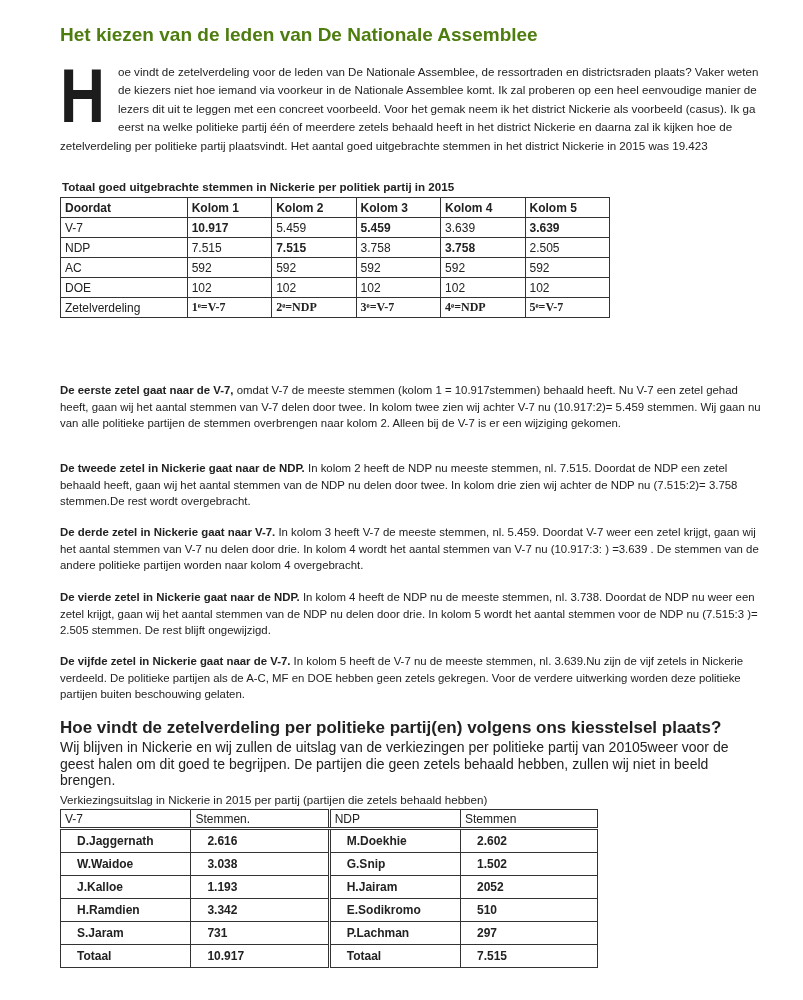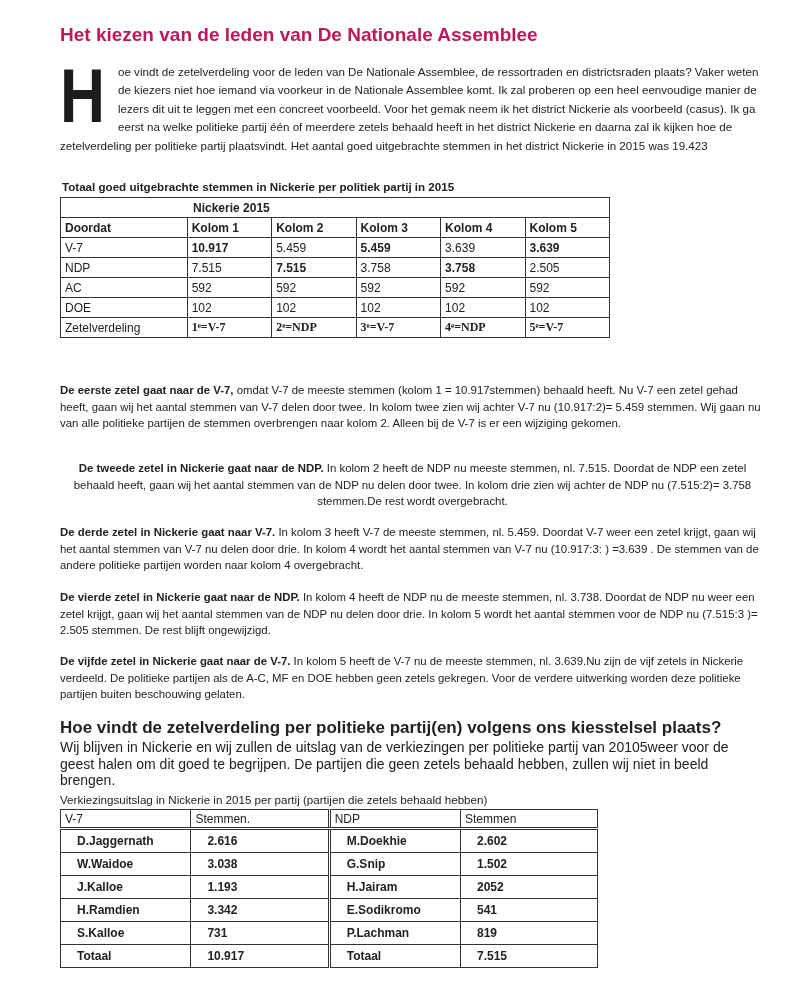--- a/index.html
+++ b/index.html
@@ -1,20 +1,20 @@
 <!DOCTYPE html>
 <html><head>
 <meta charset="utf-8">
 <style>
   html, body { margin: 0; padding: 0; background: #ffffff; }
   body { width: 803px; height: 1000px; position: relative; overflow: hidden;
          font-family: "Liberation Sans", "DejaVu Sans", sans-serif; color: #1a1a1a; }
   .page { position: absolute; left: 60px; top: 0; width: 700px; }
   h1.title { position: absolute; left: 0; top: 24px; margin: 0; font-size: 19px; font-weight: bold;
-             color: #be185d; letter-spacing: 0; white-space: nowrap; }
+             color: #4d7c0f; letter-spacing: 0; white-space: nowrap; }
   .intro { position: absolute; left: 0; top: 63px; width: 700px; font-size: 11.6px; line-height: 18.4px; color: #222; }
   .dropcap { float: left; font-size: 76px; line-height: 62px; font-weight: bold; font-family: "Liberation Sans", sans-serif;
              color: #1c1c1c; margin: 2px 6px 0 0; height: 62px; transform: scaleX(0.82); transform-origin: left top; width: 52px; }
   .caption1 { position: absolute; left: 2px; top: 180px; font-size: 11.6px; font-weight: bold; color: #222; white-space: nowrap; text-align: right; }
   table { border-collapse: collapse; }
   table.t1 { position: absolute; left: 0; top: 197px; width: 550px; font-size: 12px; }
   table.t1 td { border: 1px solid #333; height: 19px; padding: 0 4px; color: #222; }
   table.t1 td.c0 { width: 117px; }
   table.t1 td.cn { width: 75px; }
   table.t1 .hdr-span { text-align: left; padding-left: 132px; font-weight: bold; }
@@ -42,23 +42,20 @@
 
   <div class="intro">
     <span class="dropcap">H</span>
     <span>oe vindt de zetelverdeling voor de leden van De Nationale Assemblee, de ressortraden en districtsraden plaats? Vaker weten de kiezers niet hoe iemand via voorkeur in de Nationale Assemblee komt. Ik zal proberen op een heel eenvoudige manier de lezers dit uit te leggen met een concreet voorbeeld. Voor het gemak neem ik het district Nickerie als voorbeeld (casus). Ik ga eerst na welke politieke partij één of meerdere zetels behaald heeft in het district Nickerie en daarna zal ik kijken hoe de zetelverdeling per politieke partij plaatsvindt. Het aantal goed uitgebrachte stemmen in het district Nickerie in 2015 was 19.423</span>
   </div>
 
   <div class="caption1">Totaal goed uitgebrachte stemmen in Nickerie per politiek partij in 2015</div>
 
   <table class="t1">
     <tbody>
-        <tr>
-      <td colspan="6" class="hdr-span">Nickerie 2015</td>
-    </tr>
     <tr>
       <td class="c0 bold">Doordat</td>
       <td class="cn bold">Kolom 1</td>
       <td class="cn bold">Kolom 2</td>
       <td class="cn bold">Kolom 3</td>
       <td class="cn bold">Kolom 4</td>
       <td class="cn bold">Kolom 5</td>
     </tr>
     <tr>
       <td>V-7</td>
@@ -99,21 +96,21 @@
       <td class="serif">3ᵉ=V-7</td>
       <td class="serif">4ᵉ=NDP</td>
       <td class="serif">5ᵉ=V-7</td>
     </tr>
   </tbody>
     </table>
 
   <p class="para" style="top:382px;">
     <b>De eerste zetel gaat naar de V-7,</b><span> omdat V-7 de meeste stemmen (kolom 1 = 10.917stemmen) behaald heeft. Nu V-7 een zetel gehad heeft, gaan wij het aantal stemmen van V-7 delen door twee. In kolom twee zien wij achter V-7 nu (10.917:2)= 5.459  stemmen. Wij gaan nu van alle politieke partijen de stemmen overbrengen naar kolom 2. Alleen bij de V-7 is er een wijziging gekomen.</span>
   </p>
-  <p class="para" style="top:460px;text-align:center;">
+  <p class="para" style="top:460px;">
     <b>De tweede zetel in Nickerie gaat naar de NDP.</b><span> In kolom 2 heeft de NDP  nu meeste stemmen, nl. 7.515. Doordat de NDP een zetel behaald heeft, gaan wij het aantal stemmen van de NDP nu delen door twee. In kolom drie zien wij achter de NDP nu (7.515:2)= 3.758 stemmen.De rest wordt overgebracht.</span>
   </p>
   <p class="para" style="top:524px;">
     <b>De derde zetel in Nickerie gaat naar V-7.</b><span> In kolom 3 heeft V-7 de meeste stemmen, nl. 5.459. Doordat V-7  weer een zetel krijgt, gaan wij het aantal stemmen van V-7 nu delen door drie. In kolom 4 wordt het aantal stemmen van V-7 nu (10.917:3: ) =3.639 . De stemmen van de andere politieke partijen worden naar kolom 4 overgebracht.</span>
   </p>
   <p class="para" style="top:589px;">
     <b>De vierde zetel in Nickerie gaat naar de NDP.</b><span> In kolom 4 heeft de NDP nu de meeste stemmen, nl. 3.738. Doordat de NDP nu weer een zetel krijgt, gaan wij het aantal stemmen van de NDP nu delen door drie. In kolom 5 wordt het aantal stemmen voor de NDP nu (7.515:3 )=  2.505 stemmen. De rest blijft ongewijzigd.</span>
   </p>
   <p class="para" style="top:653px;">
     <b>De vijfde zetel in Nickerie gaat naar de V-7.</b><span> In kolom 5 heeft de V-7 nu de meeste stemmen, nl. 3.639.Nu zijn de vijf zetels in Nickerie verdeeld. De politieke partijen als de A-C, MF en DOE  hebben geen zetels gekregen. Voor de verdere uitwerking worden deze politieke partijen buiten beschouwing gelaten.</span>
@@ -147,27 +144,27 @@
     <tr class="body">
       <td>J.Kalloe</td>
       <td>1.193</td>
       <td class="sep">H.Jairam</td>
       <td>2052</td>
     </tr>
     <tr class="body">
       <td>H.Ramdien</td>
       <td>3.342</td>
       <td class="sep">E.Sodikromo</td>
-      <td>541</td>
+      <td>510</td>
     </tr>
     <tr class="body">
-      <td> S.Kalloe</td>
+      <td> S.Jaram</td>
       <td>731</td>
       <td class="sep">P.Lachman</td>
-      <td>819</td>
+      <td>297</td>
     </tr>
     <tr class="body">
       <td>Totaal</td>
       <td>10.917</td>
       <td class="sep">Totaal</td>
       <td>7.515</td>
     </tr>
   </tbody>
     </table>
 

